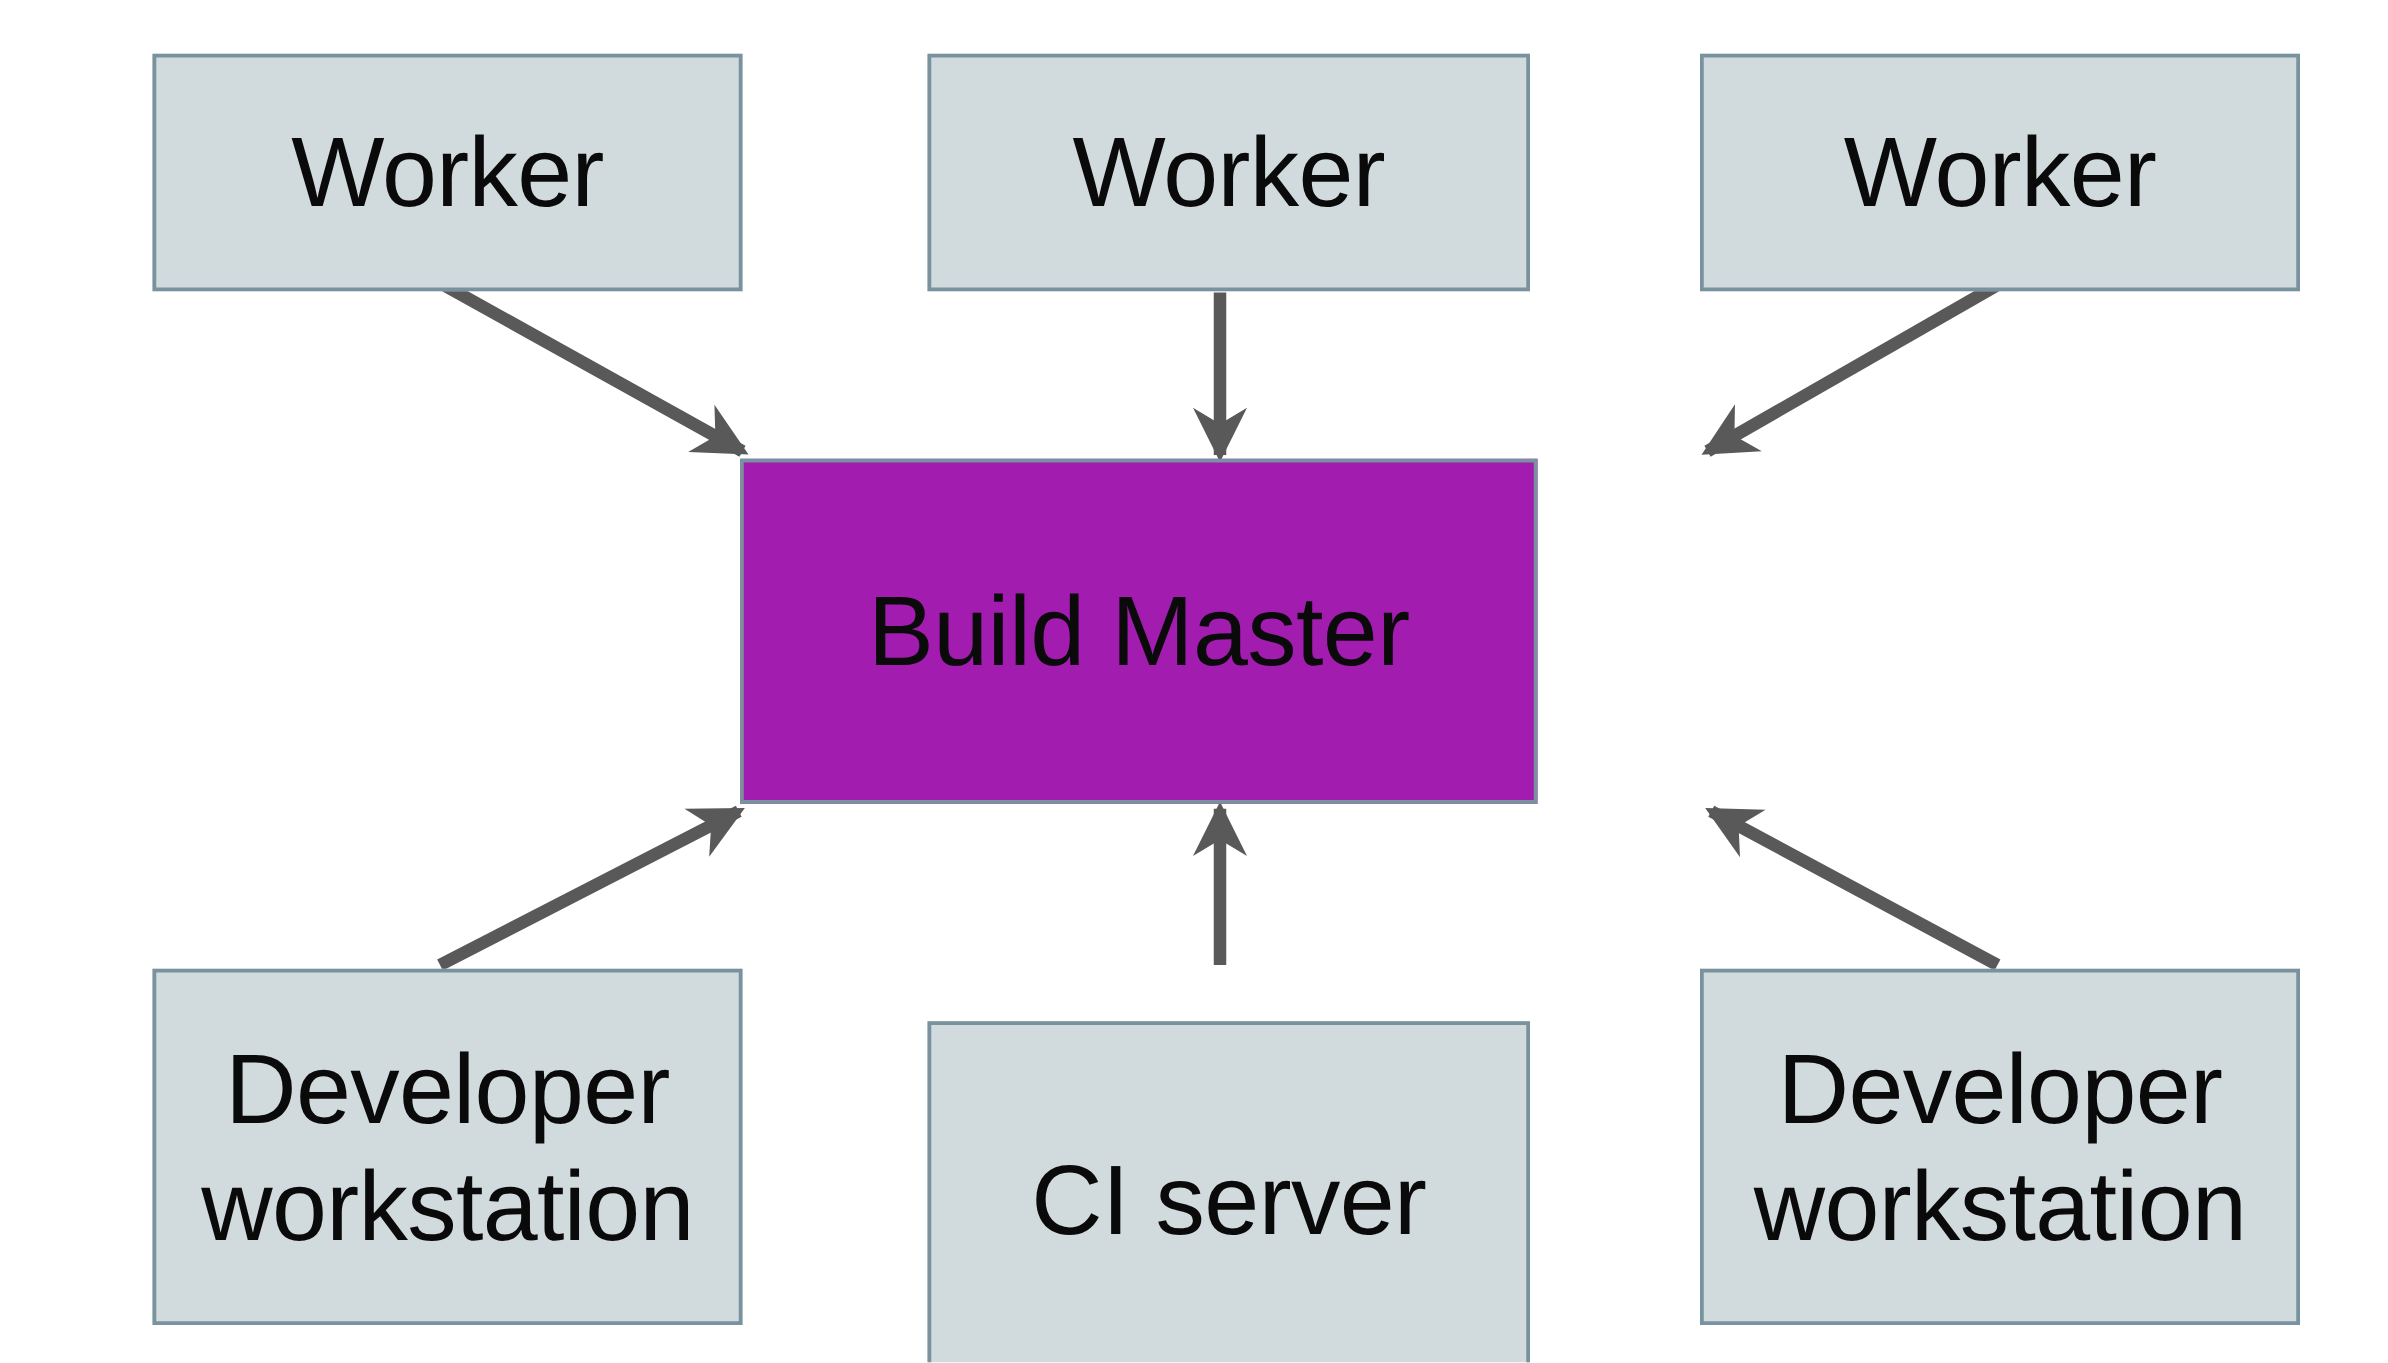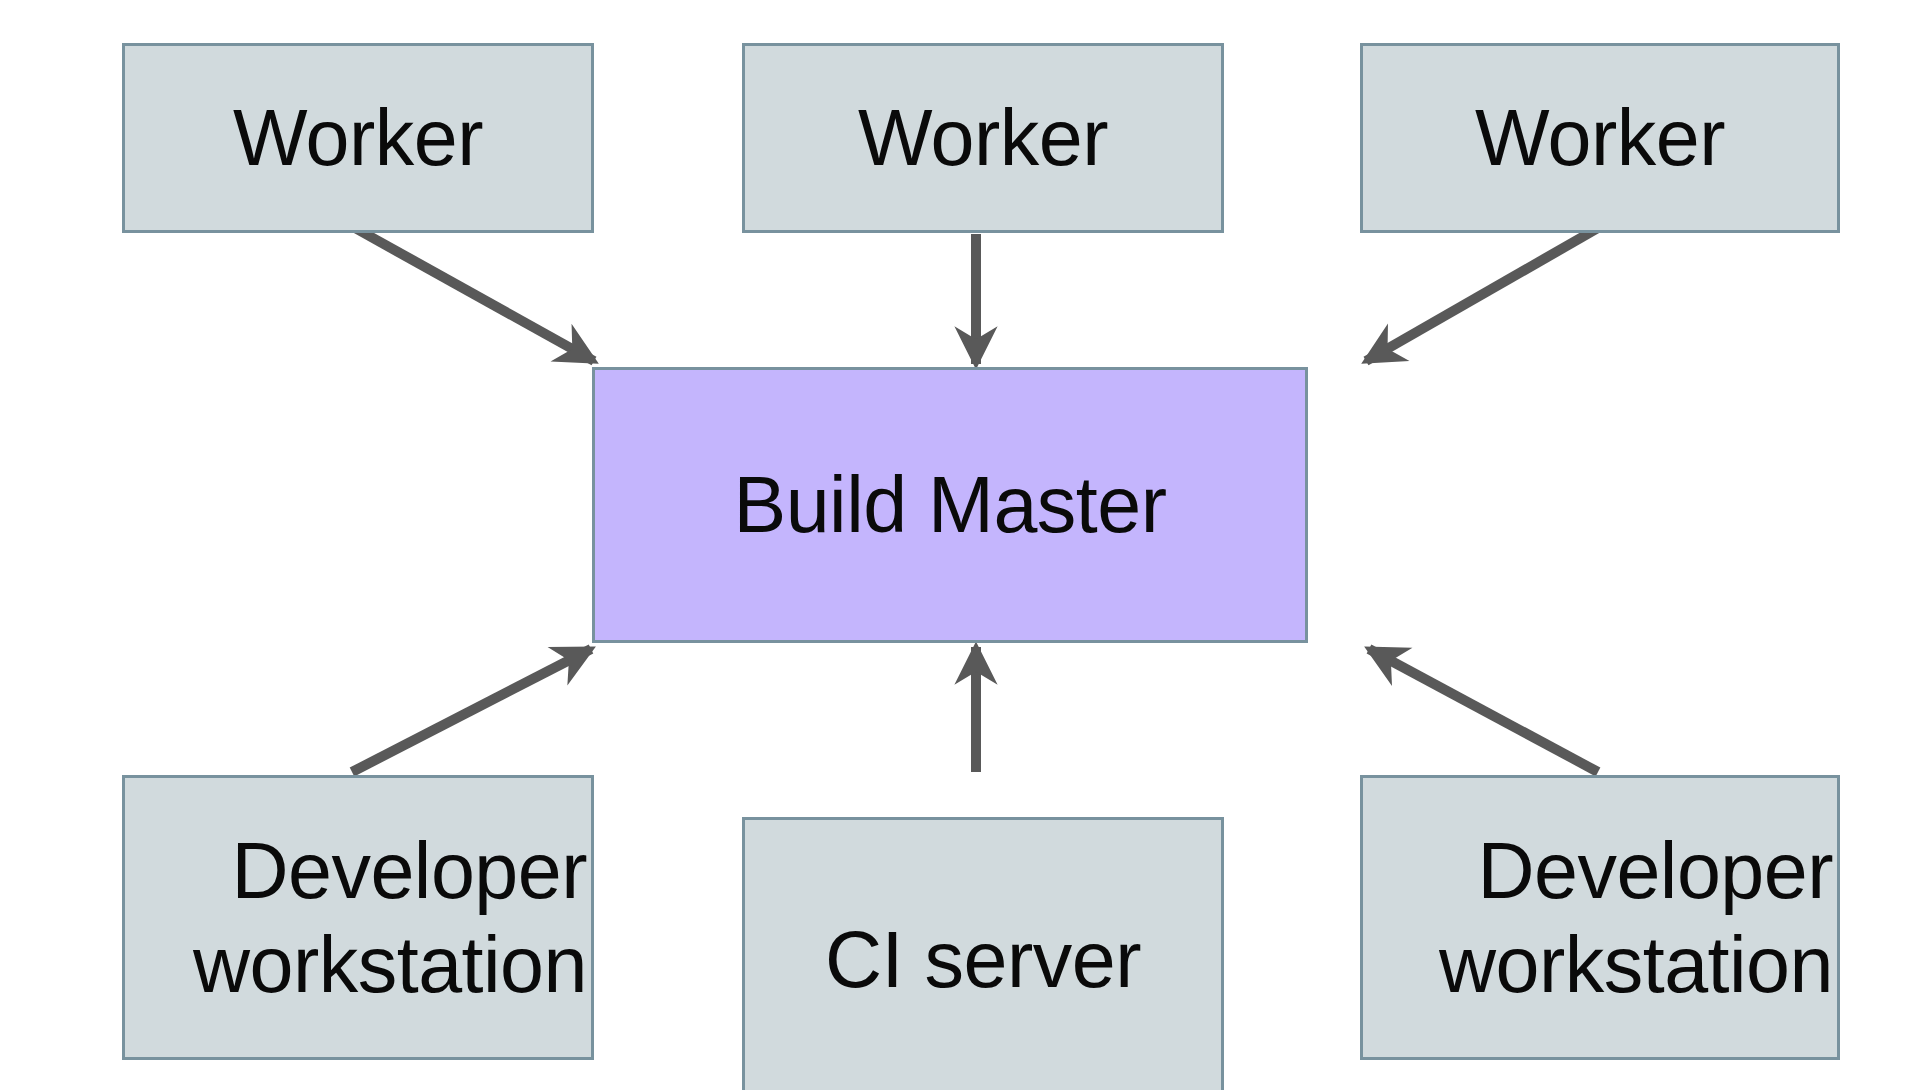--- a/index.html
+++ b/index.html
@@ -22,21 +22,21 @@
     width: 1910px;
     height: 1090px;
     display: block;
   }
   .node {
     position: absolute;
     box-sizing: border-box;
     display: flex;
     align-items: center;
     justify-content: center;
-    text-align: right;
+    text-align: center;
   }
   .node-label {
     display: block;
     font-size: 79px;
     line-height: 1.18;
     letter-spacing: -0.5px;
     padding: 0 4px;
   }
 </style>
 </head>
@@ -61,21 +61,21 @@
   <div id="node-layer">
       <div class="node" style="left: 122px; top: 43px; width: 472px; height: 190px; background: rgb(209, 218, 221); border: 3px solid rgb(120, 146, 158);">
         <span class="node-label" style="color: rgb(10, 10, 10);">Worker</span>
       </div>
       <div class="node" style="left: 742px; top: 43px; width: 482px; height: 190px; background: rgb(209, 218, 221); border: 3px solid rgb(120, 146, 158);">
         <span class="node-label" style="color: rgb(10, 10, 10);">Worker</span>
       </div>
       <div class="node" style="left: 1360px; top: 43px; width: 480px; height: 190px; background: rgb(209, 218, 221); border: 3px solid rgb(120, 146, 158);">
         <span class="node-label" style="color: rgb(10, 10, 10);">Worker</span>
       </div>
-      <div class="node" style="left: 592px; top: 367px; width: 716px; height: 276px; background: #c4b5fd; border: 3px solid rgb(120, 146, 158);">
+      <div class="node" style="left: 592px; top: 367px; width: 638px; height: 276px; background: #a21caf; border: 3px solid rgb(120, 146, 158);">
         <span class="node-label" style="color: rgb(10, 10, 10);">Build Master</span>
       </div>
       <div class="node" style="left: 122px; top: 775px; width: 472px; height: 285px; background: rgb(209, 218, 221); border: 3px solid rgb(120, 146, 158);">
         <span class="node-label" style="color: rgb(10, 10, 10);">Developer workstation</span>
       </div>
       <div class="node" style="left: 742px; top: 775px; width: 482px; height: 285px; background: rgb(209, 218, 221); border: 3px solid rgb(120, 146, 158); margin-top: 42px;">
         <span class="node-label" style="color: rgb(10, 10, 10);">CI server</span>
       </div>
       <div class="node" style="left: 1360px; top: 775px; width: 480px; height: 285px; background: rgb(209, 218, 221); border: 3px solid rgb(120, 146, 158);">
         <span class="node-label" style="color: rgb(10, 10, 10);">Developer workstation</span>

